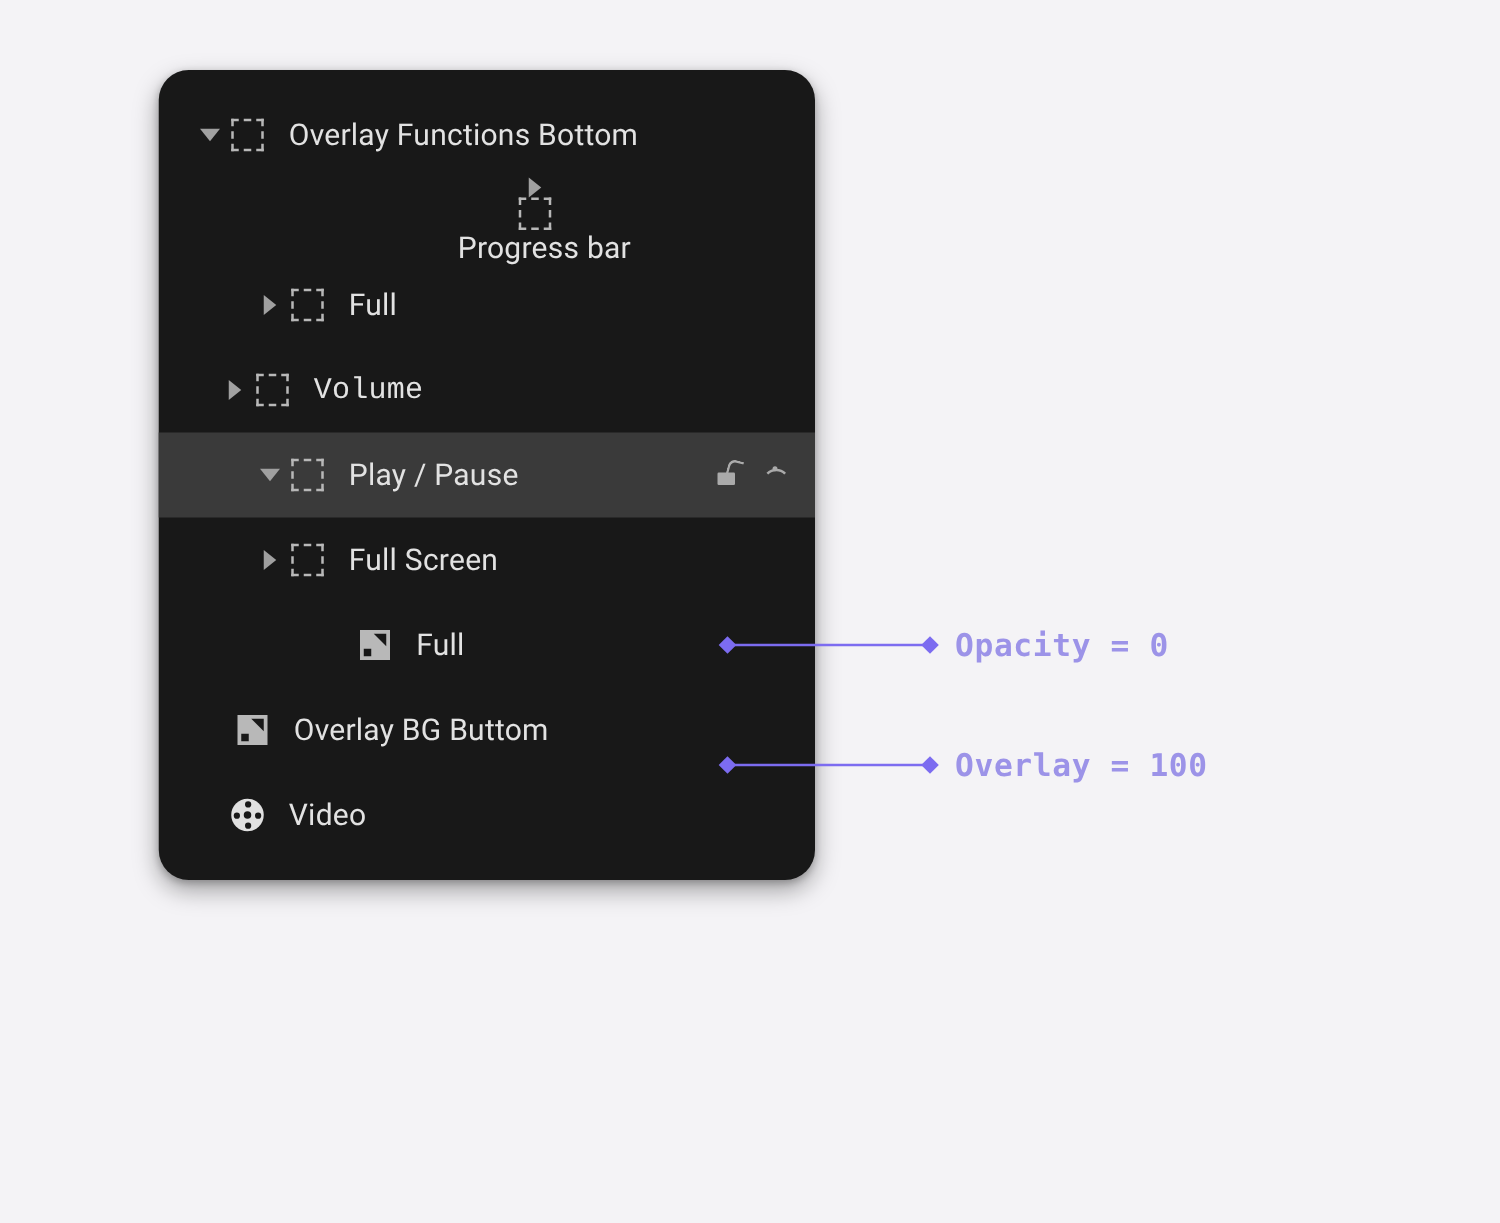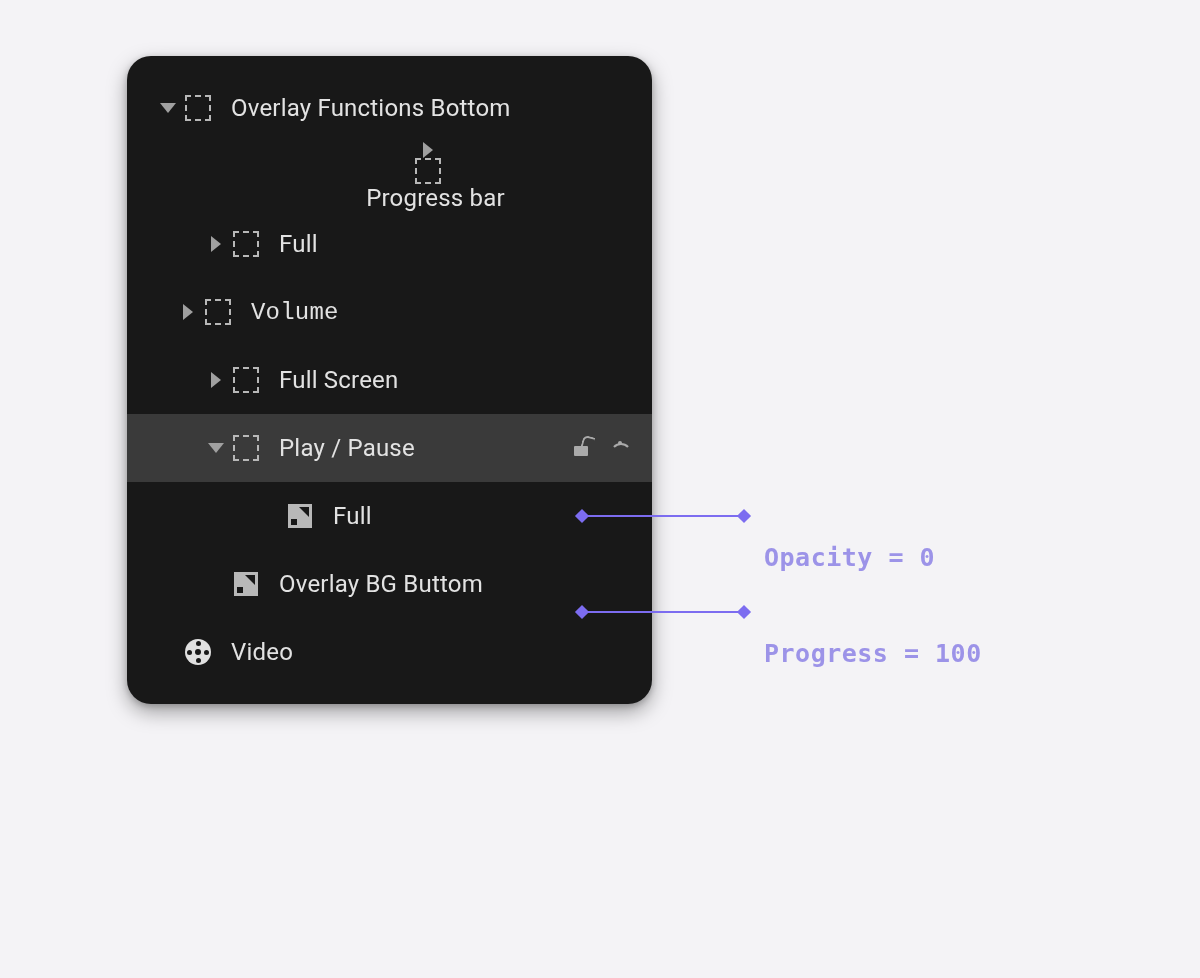--- a/index.html
+++ b/index.html
@@ -209,21 +209,20 @@
   }
 
   
   .annot {
     position: absolute;
     font-family: "SFMono-Regular", ui-monospace, Menlo, Consolas, monospace;
     font-size: 25px;
     font-weight: 600;
     color: #9c93e8;
     letter-spacing: 0.5px;
-    margin-top: 41px;
   }
 
   
   .connector {
     position: absolute;
     height: 2px;
     background: #7c6cf0;
   }
   .diamond {
     position: absolute;
@@ -269,56 +268,56 @@
   </div>
 
   <div class="row" style="padding-left:48px;font-family:Liberation Mono, monospace;">
     <div class="col-arrow">
         <div class="tri-right"></div>
       </div>
     <div class="col-icon">
         <div class="dashed-box"></div>
       </div>
     <div class="col-label">Volume</div>
-  </div>
-
-  <div class="row" style="padding-left:76px;">
-    <div class="col-arrow">
-        <div class="tri-right"></div>
-      </div>
-    <div class="col-icon">
-        <div class="dashed-box"></div>
-      </div>
-    <div class="col-label">Full Screen</div>
   </div>
 
   <div class="row selected" style="padding-left:76px;">
     <div class="col-arrow">
         <div class="tri-down"></div>
       </div>
     <div class="col-icon">
         <div class="dashed-box"></div>
       </div>
     <div class="col-label">Play / Pause</div>
     <div class="row-right">
       <div class="unlock"></div>
       <div class="vis"></div>
     </div>
   </div>
 
+  <div class="row" style="padding-left:76px;">
+    <div class="col-arrow">
+        <div class="tri-right"></div>
+      </div>
+    <div class="col-icon">
+        <div class="dashed-box"></div>
+      </div>
+    <div class="col-label">Full Screen</div>
+  </div>
+
 
   <div class="row" style="padding-left:130px;">
     <div class="col-arrow"></div>
     <div class="col-icon">
         <div class="shape-icon"></div>
       </div>
     <div class="col-label">Full</div>
   </div>
 
-  <div class="row" style="padding-left:76px;">
+  <div class="row" style="padding-left:32px;">
     <div class="col-arrow"></div>
     <div class="col-icon">
         <div class="shape-icon"></div>
       </div>
     <div class="col-label">Overlay BG Buttom</div>
   </div>
 
   <div class="row" style="padding-left:28px;justify-content:flex-end;">
     <div class="col-arrow"></div>
     <div class="col-icon">
@@ -335,13 +334,13 @@
 </div>
 
 <div class="diamond" style="left:577px; top:511px;"></div>
 <div class="connector" style="left:585px; width:156px; top:515px;"></div>
 <div class="diamond" style="left:739px; top:511px;"></div>
 <div class="annot" style="left:764px; top:502px;">Opacity = 0</div>
 
 <div class="diamond" style="left:577px; top:607px;"></div>
 <div class="connector" style="left:585px; width:156px; top:611px;"></div>
 <div class="diamond" style="left:739px; top:607px;"></div>
-<div class="annot" style="left:764px; top:598px;">Progress = 100</div>
+<div class="annot" style="left:764px; top:598px;">Overlay = 100</div>
 
 </body></html>

